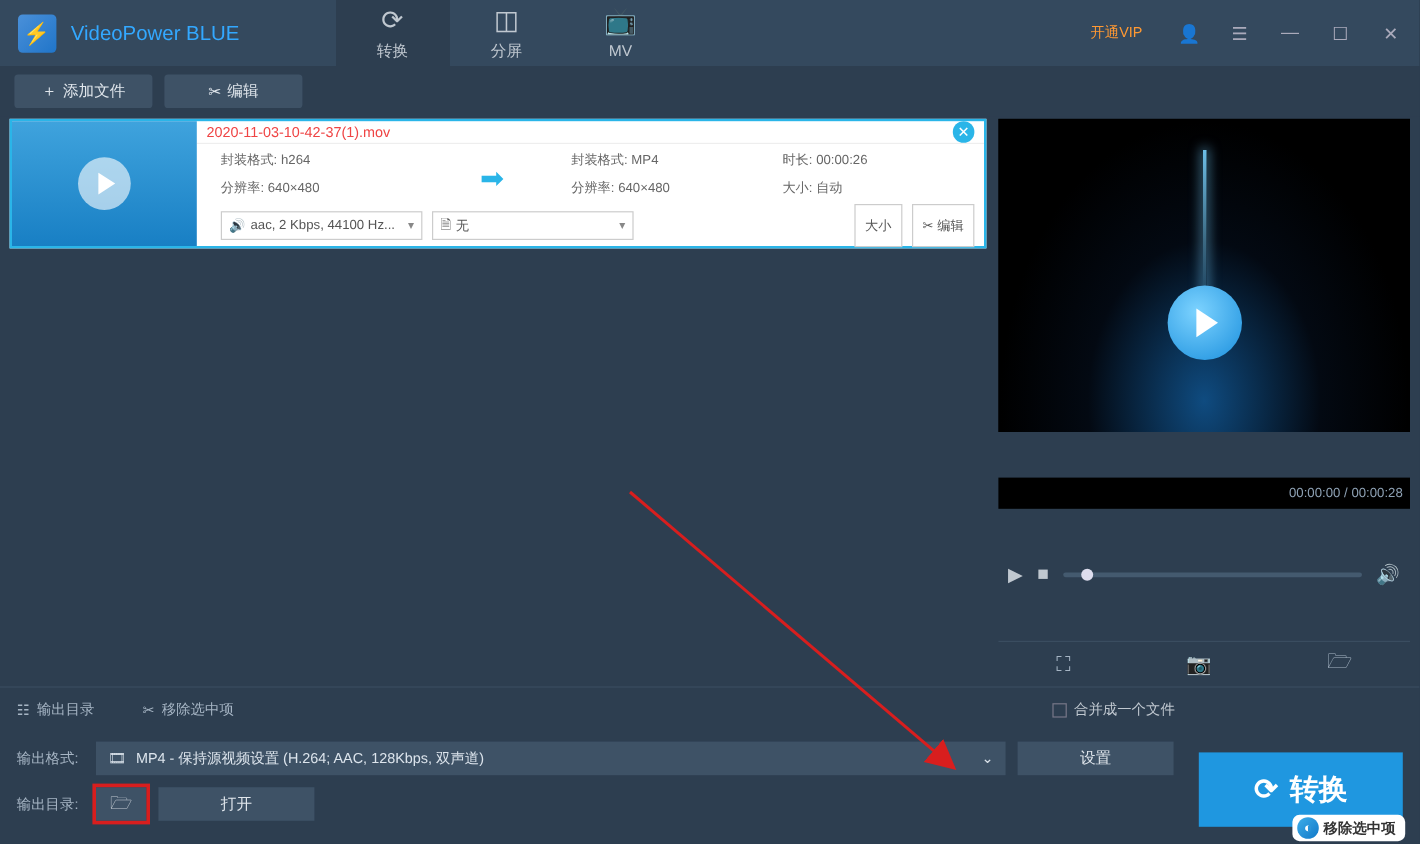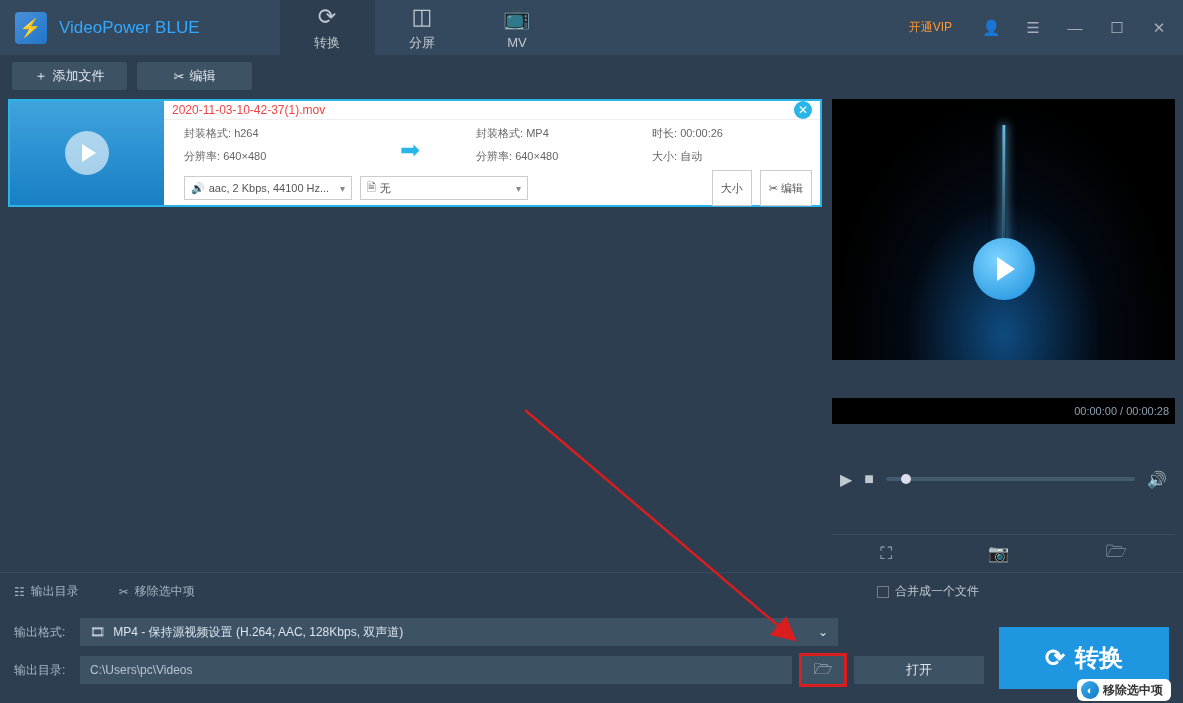--- a/index.html
+++ b/index.html
@@ -218,26 +218,26 @@
 </div>
 
 <div class="bottom">
   <div class="row">
     <div class="row-label">输出格式:</div>
     <div class="fmt-select">
       <span>🎞</span>
       <span>MP4 - 保持源视频设置 (H.264; AAC, 128Kbps, 双声道)</span>
       <span class="chev">⌄</span>
     </div>
+    <div class="action-btn">
+        <span>设置</span>
+      </div>
   </div>
   <div class="row">
     <div class="row-label">输出目录:</div>
-    <div class="path-input">
-        <span>C:\Users\pc\Videos</span>
-      </div>
     <div class="browse-btn browse-highlight">
         <span>🗁</span>
       </div>
     <div class="action-btn">
         <span>打开</span>
       </div>
   </div>
 </div>
 
 <div class="convert-btn">

